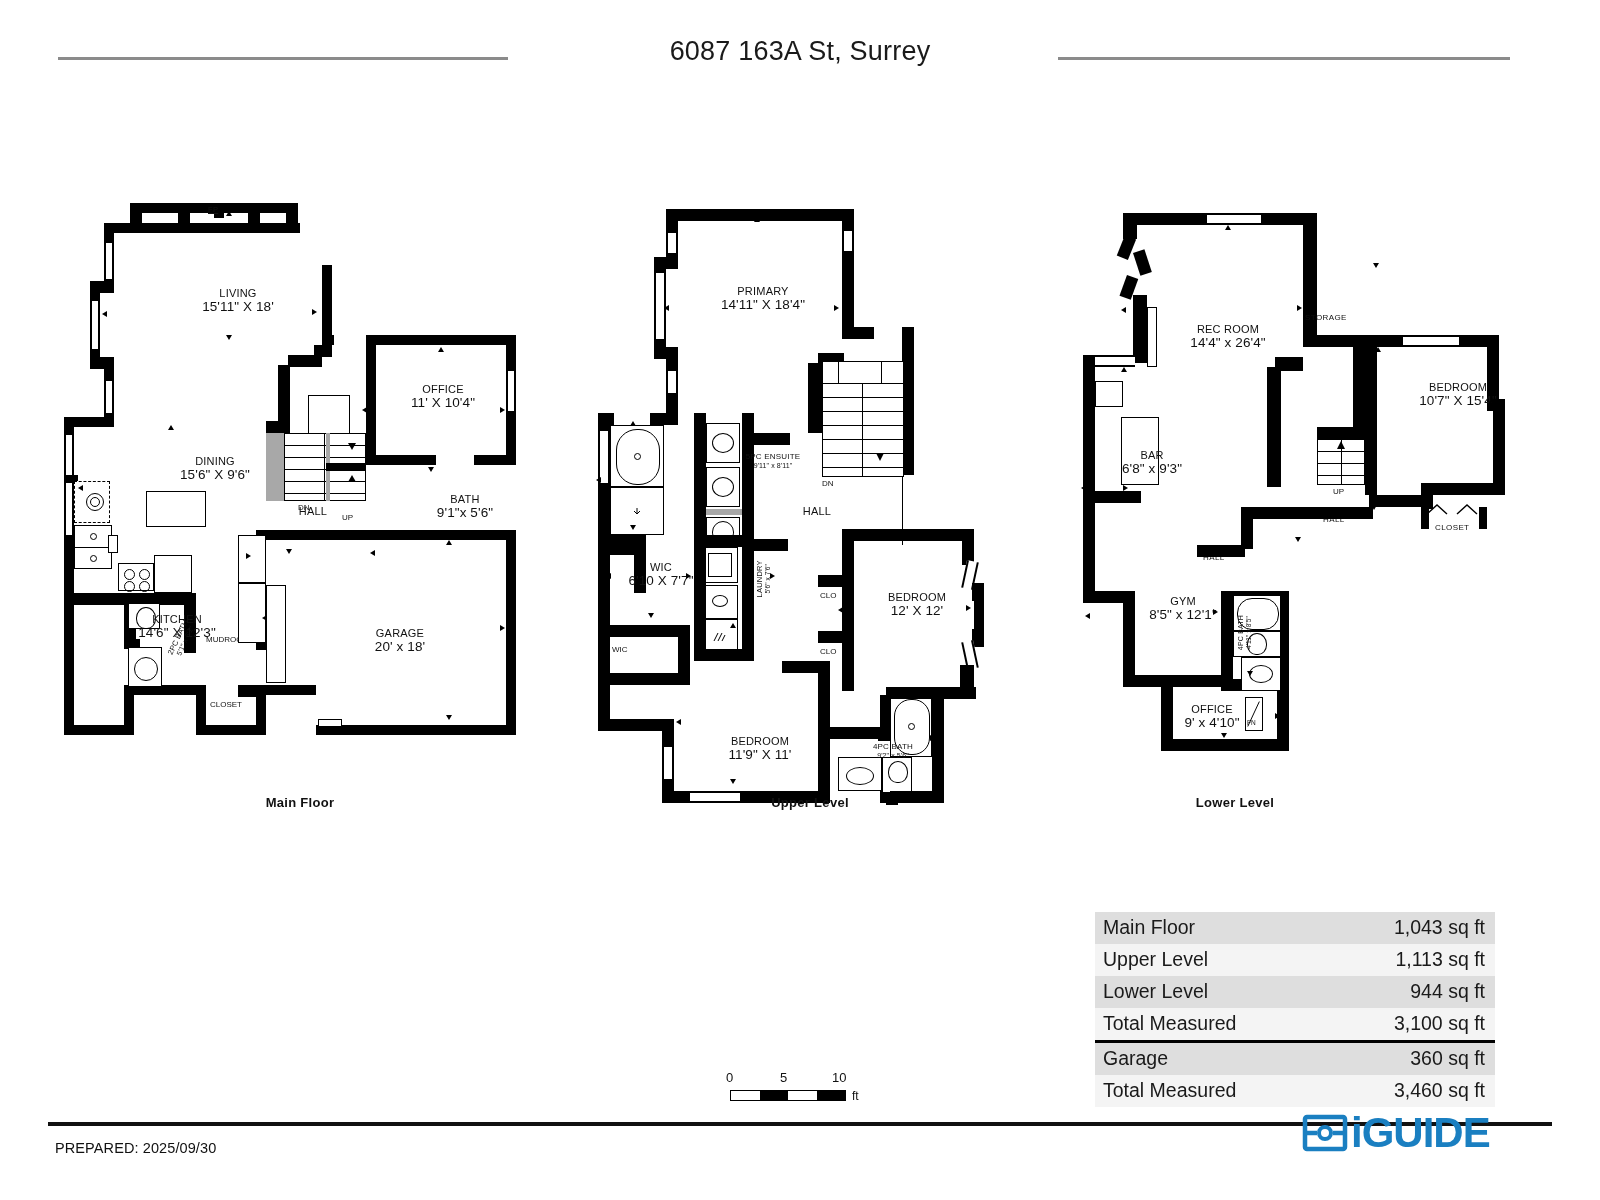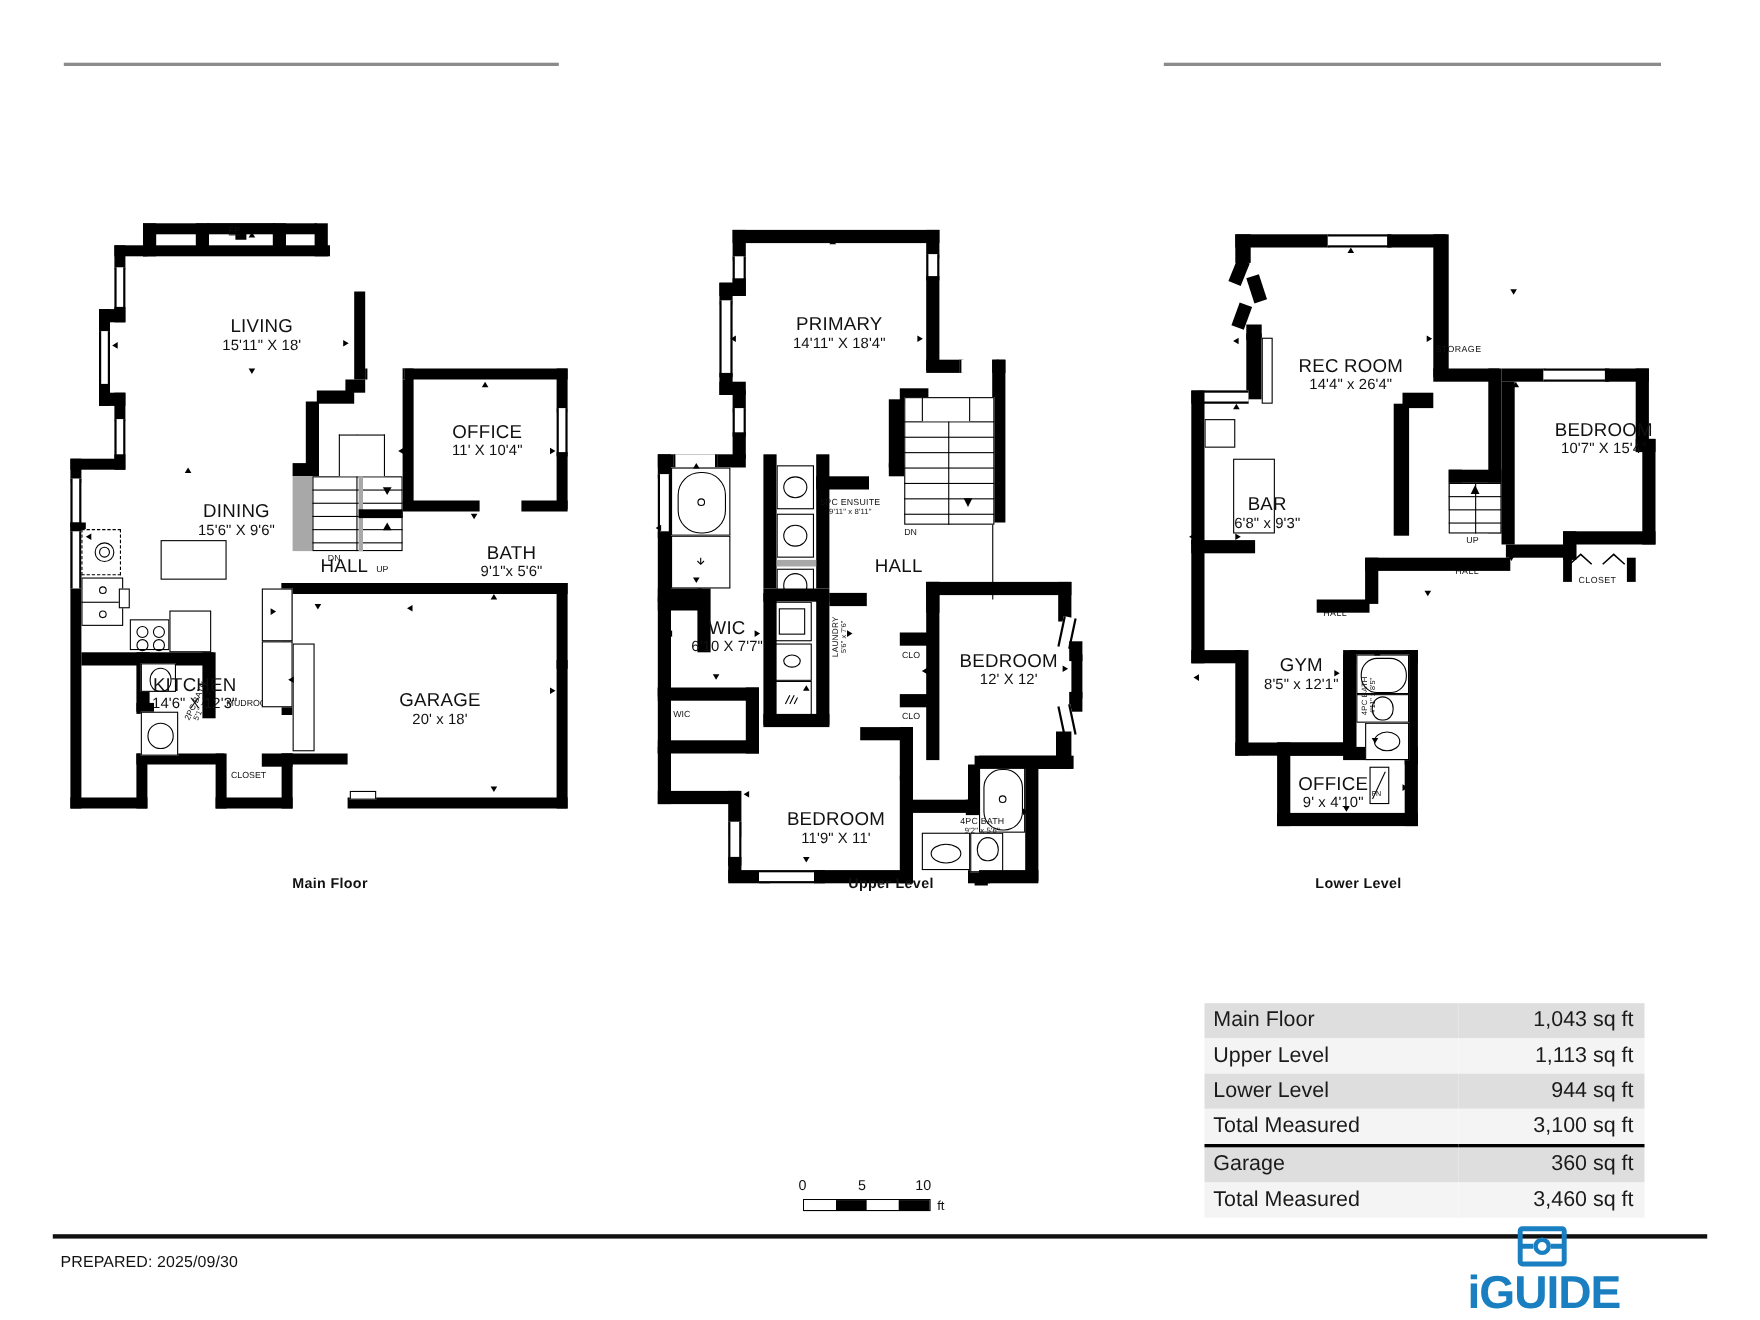--- a/index.html
+++ b/index.html
@@ -27,21 +27,21 @@
   .win{position:absolute;background:#fff;border-top:2px solid #000;border-bottom:2px solid #000;box-sizing:border-box;}
   .winv{position:absolute;background:#fff;border-left:2px solid #000;border-right:2px solid #000;box-sizing:border-box;}
   .fix{position:absolute;border:1.6px solid #000;background:#fff;box-sizing:border-box;}
   .fixthin{position:absolute;border:1.2px solid #000;background:#fff;box-sizing:border-box;}
   .grayfill{position:absolute;background:#a8a8a8;}
   .stairline{position:absolute;background:#000;height:1.4px;}
   .stairlineV{position:absolute;background:#000;width:1.4px;}
 
   
   .rl{position:absolute;text-align:center;white-space:nowrap;line-height:1.12;}
-  .rl .nm{display:block;font-size:17px;letter-spacing:.2px;color:#111;}
+  .rl .nm{display:block;font-size:11px;letter-spacing:.2px;color:#111;}
   .rl .dim{display:block;font-size:13.5px;letter-spacing:.1px;color:#111;}
   .rl.xs .nm{font-size:7.5px;}
   .rl.xs .dim{font-size:7px;}
   .rot90{transform-origin:center center;}
 
   .tick{position:absolute;font-size:8px;color:#111;}
 
   
   .arw{position:absolute;width:0;height:0;}
   .arw.up{border-left:3.2px solid transparent;border-right:3.2px solid transparent;border-bottom:5px solid #000;}
@@ -65,29 +65,30 @@
   #scale-graphic{position:absolute;left:30px;top:20px;width:116px;height:11px;
       border:1.4px solid #000;box-sizing:border-box;display:flex;}
   #scale-graphic div{height:100%;}
   #scale-unit{position:absolute;left:152px;top:19px;font-size:12px;color:#111;}
 
   
   #footer-rule{position:absolute;left:48px;top:1122px;width:1504px;height:4px;background:#111;}
   #prepared{position:absolute;left:55px;top:1140px;font-size:14.5px;color:#111;letter-spacing:.1px;}
   #disclaimer{position:absolute;left:380px;top:1126px;width:800px;text-align:center;
       font-size:13.5px;line-height:1.45;color:#111;}
-  #iguide{position:absolute;left:1302px;top:1112px;width:200px;height:54px;display:flex;align-items:center;flex-direction:column;}
+  #iguide{position:absolute;left:1302px;top:1112px;width:200px;height:54px;display:flex;align-items:flex-start;}
   #iguide-mark{width:46px;height:42px;flex:0 0 auto;}
   #iguide-word{font-size:42px;font-weight:bold;letter-spacing:-1px;color:#1a7fc1;margin-left:3px;line-height:1;}
 </style>
 </head>
 <body>
 
 <div id="header">
   <div id="rule-left" class="rule"></div>
+  <div id="plan-title">6087 163A St, Surrey</div>
   <div id="rule-right" class="rule"></div>
 </div>
 
 <div class="floor" id="floor-main" style="left:60px;top:195px;width:470px;height:600px;">
 
   <div class="w" style="left:70px;top:8px;width:12px;height:30px;"></div>
   <div class="w" style="left:70px;top:8px;width:58px;height:10px;"></div>
   <div class="fixthin" style="left:128px;top:8px;width:62px;height:22px;"></div>
   <div class="w" style="left:118px;top:8px;width:12px;height:22px;"></div>
   <div class="w" style="left:188px;top:8px;width:12px;height:22px;"></div>

